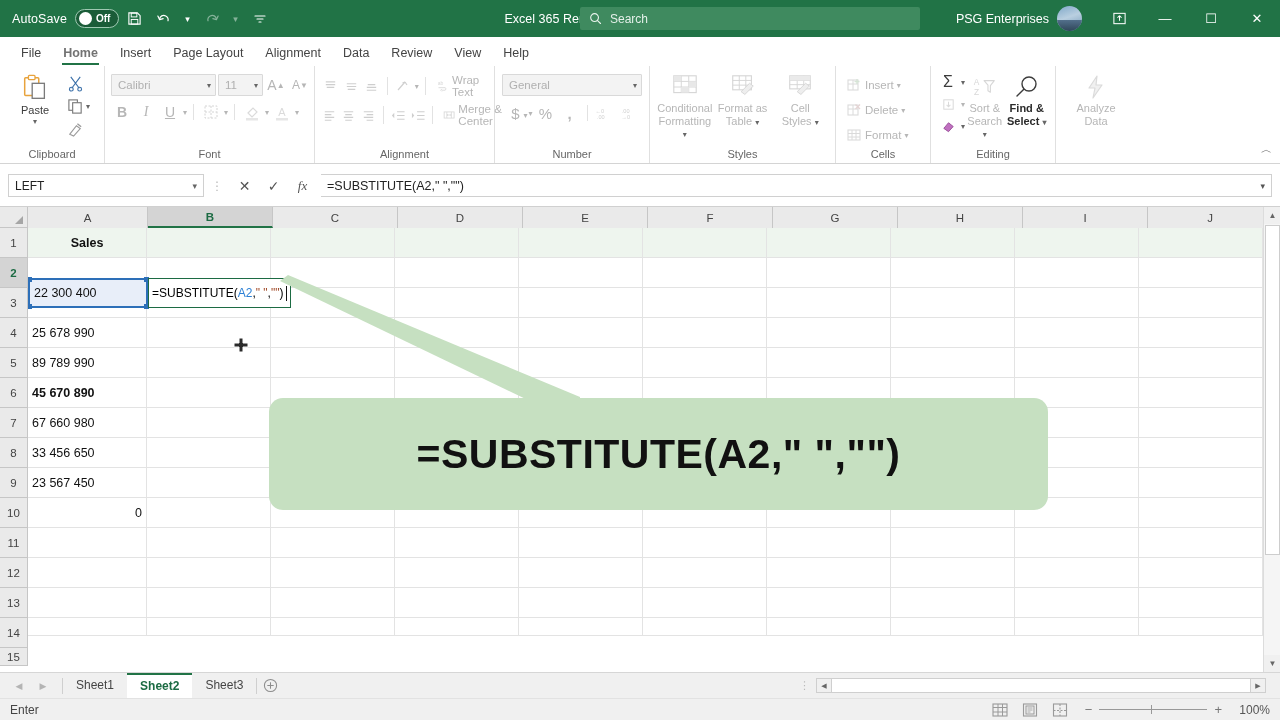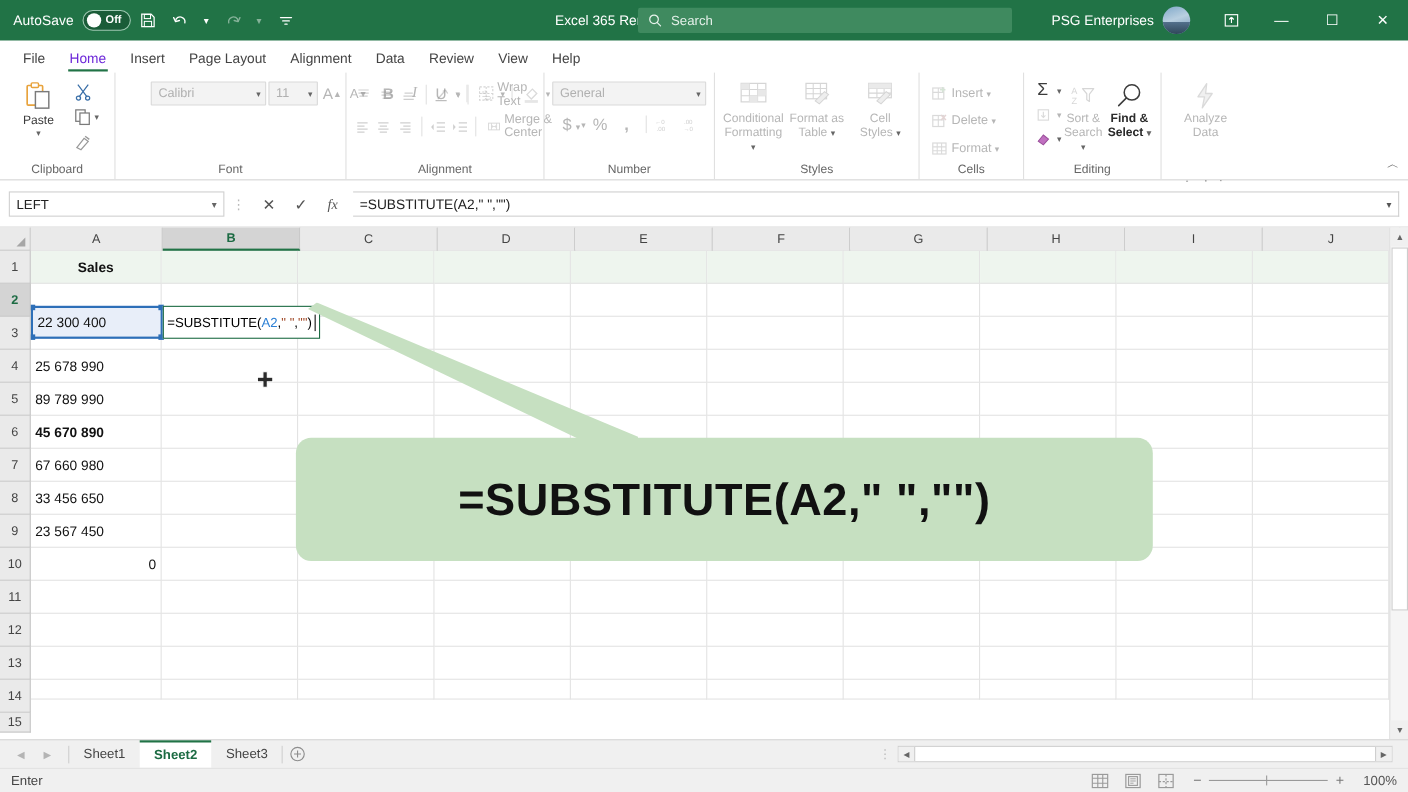--- a/index.html
+++ b/index.html
@@ -67,21 +67,21 @@
 
   
   .tabs {
     position: absolute; top: 37px; left: 0; width: 1280px; height: 29px;
     background: #fff; display: flex; align-items: flex-end; padding-left: 10px;
   }
   .tab {
     font-size: 12.5px; color: #444; padding: 2px 11px 6px 11px;
     position: relative; white-space: nowrap;
   }
-  .tab.active { color: #6d28d9; font-weight: 400; }
+  .tab.active { color: #737373; font-weight: 700; }
   .tab.active::after {
     content:""; position:absolute; left: 10px; right: 10px; bottom: 1px;
     height: 2.5px; background: #217346;
   }
   .tabs-right { margin-left: auto; display: flex; gap: 8px; padding-right: 12px; padding-bottom: 3px; }
   .chip {
     font-size: 12px; color: #1d6b43; border: 1px solid #d6d6d6;
     border-radius: 3px; padding: 3px 9px; display: flex; align-items: center;
     gap: 5px; background: #fff;
   }
@@ -377,21 +377,21 @@
                 <path d="M3 14 L10 5 L14 8 L7 16 Z" fill="none" stroke="#9a9a9a" stroke-width="1.2"></path>
                 <path d="M11 3 L15 6" stroke="#9a9a9a" stroke-width="1.4"></path>
               </svg>
           </div>
         </div>
       </div>
       <div class="grp-name">Clipboard</div>
     </div>
 
     <div class="grp" style="width:210px;">
-      <div class="grp-body" style="flex-direction:row;gap:5px;padding-top:5px;margin-left:26px;">
+      <div class="grp-body" style="flex-direction:column;gap:5px;padding-top:5px;">
         <div class="smallrow">
           <div class="combo" style="width:105px;">
             <span>Calibri</span>
             <span class="caret">▾</span>
           </div>
           <div class="combo" style="width:45px;">
             <span>11</span>
             <span class="caret">▾</span>
           </div>
           <div class="icb disabled" style="font-size:14px;">A<span style="font-size:8px;vertical-align:6px;">▲</span></div>

